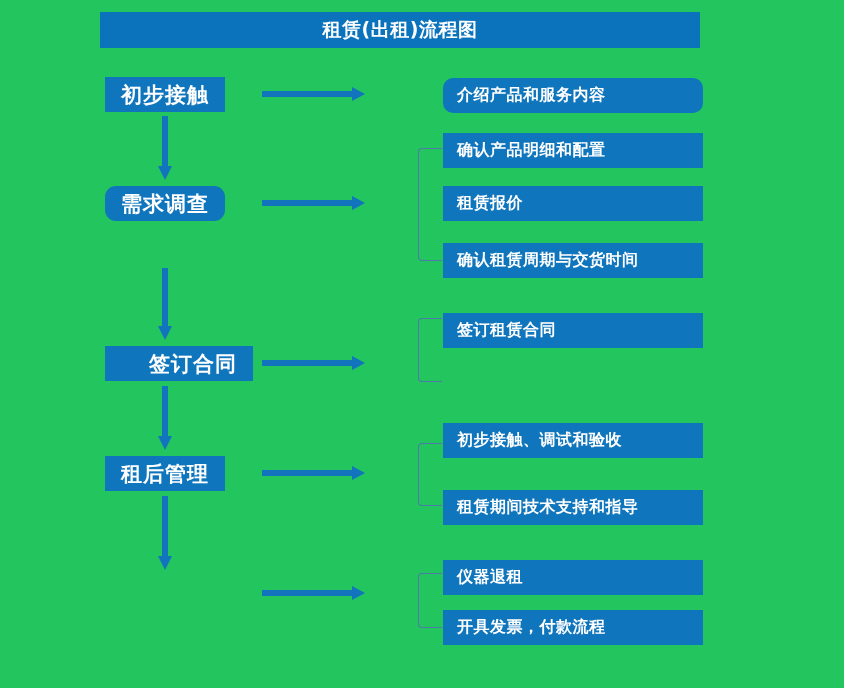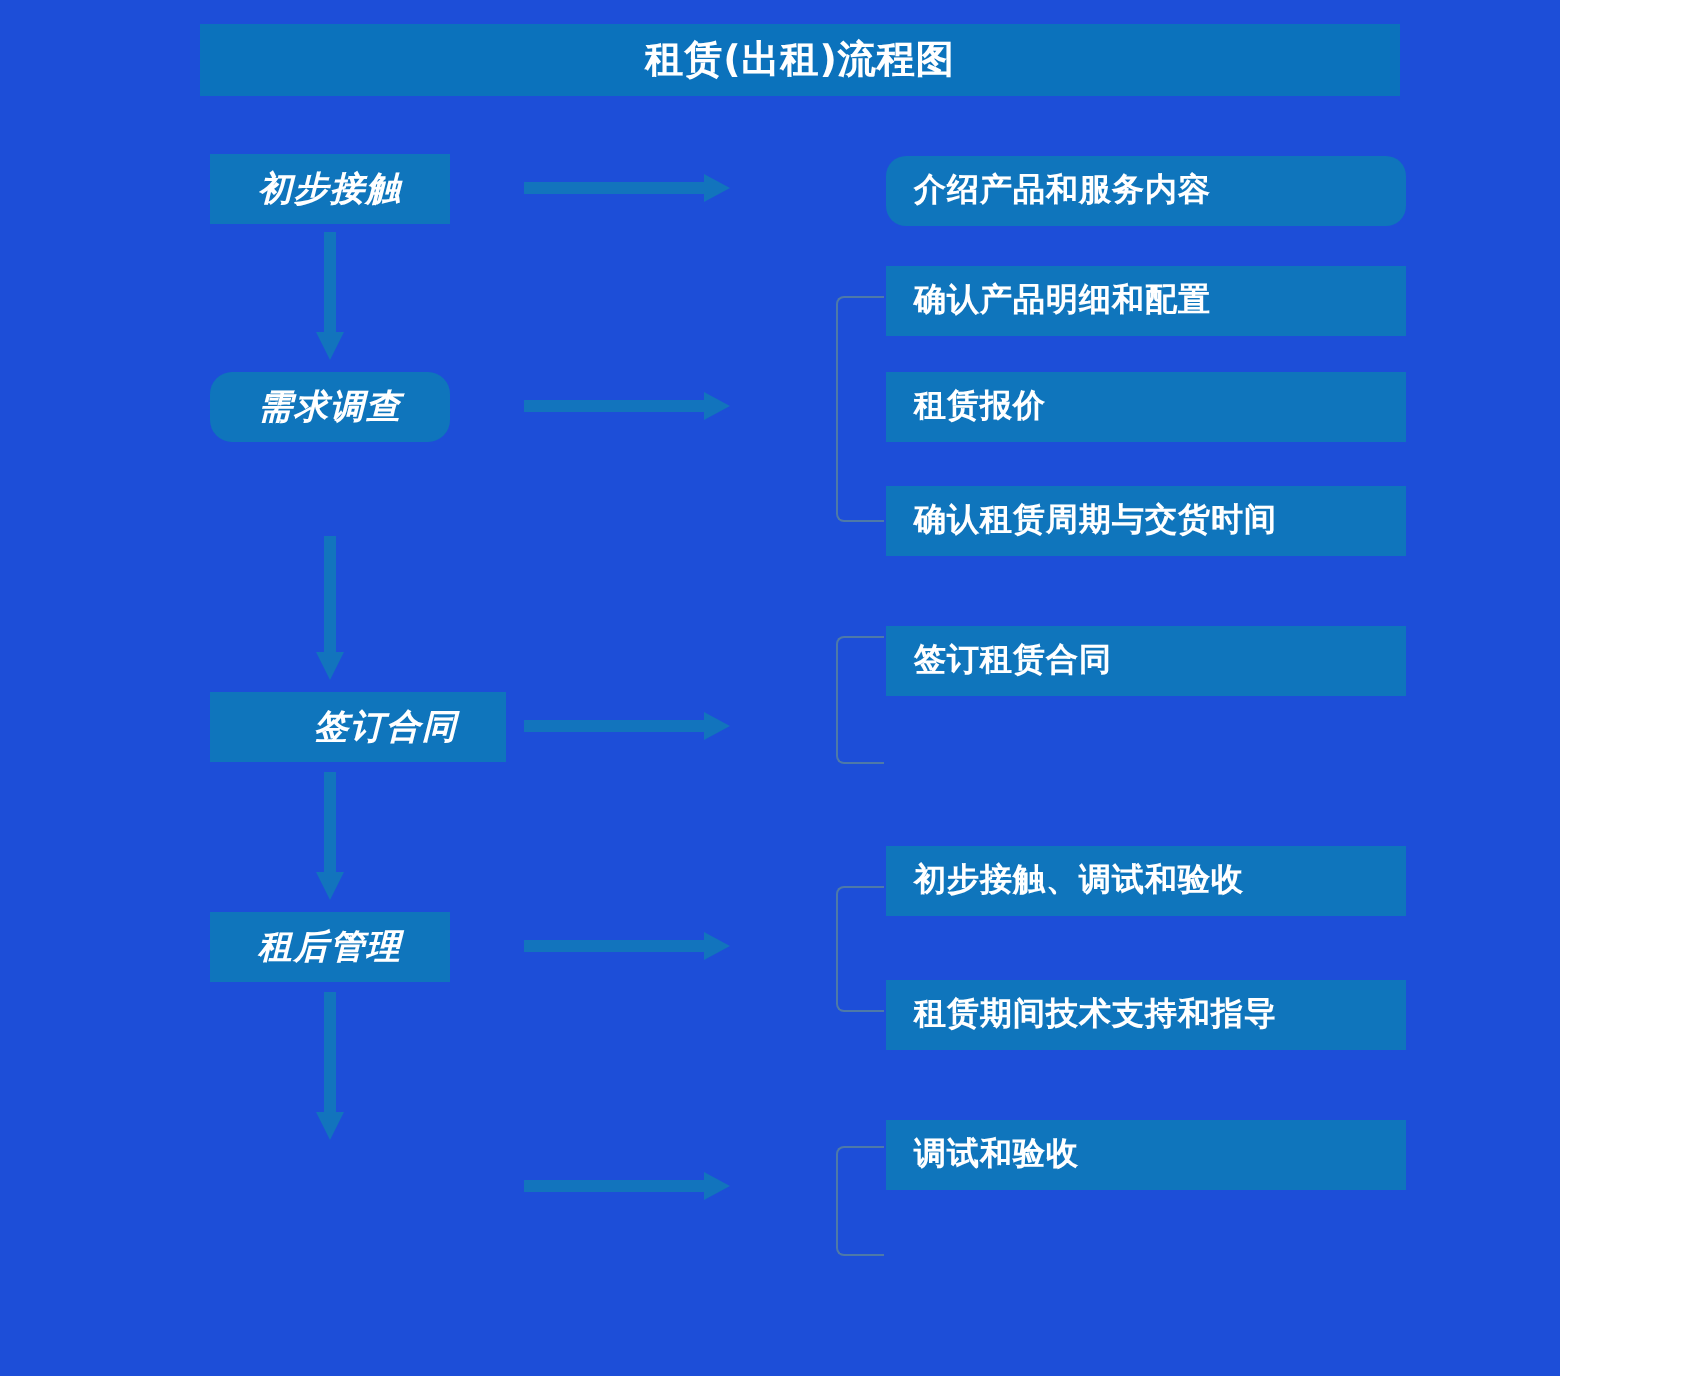--- a/index.html
+++ b/index.html
@@ -6,23 +6,23 @@
   html, body {
     margin: 0;
     padding: 0;
     background: #ffffff;
   }
   body {
     font-family: "DejaVu Sans", "Liberation Sans", sans-serif;
   }
   #canvas {
     position: relative;
-    width: 780px;
+    width: 844px;
     height: 688px;
-    background: #1d4ed8;
+    background: #22c55e;
     overflow: hidden;
   }
 
   
   .title-bar {
     position: absolute;
     left: 100px;
     top: 12px;
     width: 600px;
     height: 36px;
@@ -40,24 +40,23 @@
   .stage-box {
     position: absolute;
     left: 105px;
     width: 120px;
     height: 35px;
     background: #0f75bc;
     color: #ffffff;
     display: flex;
     align-items: center;
     justify-content: center;
-    font-size: 17px;
+    font-size: 21px;
     font-weight: bold;
     letter-spacing: 1px;
-    font-style: italic;
   }
 
   
   .detail-box {
     position: absolute;
     left: 443px;
     width: 260px;
     height: 35px;
     background: #0f75bc;
     color: #ffffff;
@@ -191,16 +190,17 @@
 
 
   <div class="bracket" style="top:443px; height:63px;"></div>
 
   <div class="detail-box" style="top:423px;">初步接触、调试和验收</div>
 
   <div class="detail-box" style="top:490px;">租赁期间技术支持和指导</div>
 
   <div class="bracket" style="top:573px; height:55px;"></div>
 
-  <div class="detail-box" style="top:560px;">调试和验收</div>
-
+  <div class="detail-box" style="top:560px;">仪器退租</div>
+
+  <div class="detail-box" style="top:610px;">开具发票，付款流程</div>
 
 </div>
 
 </body></html>

